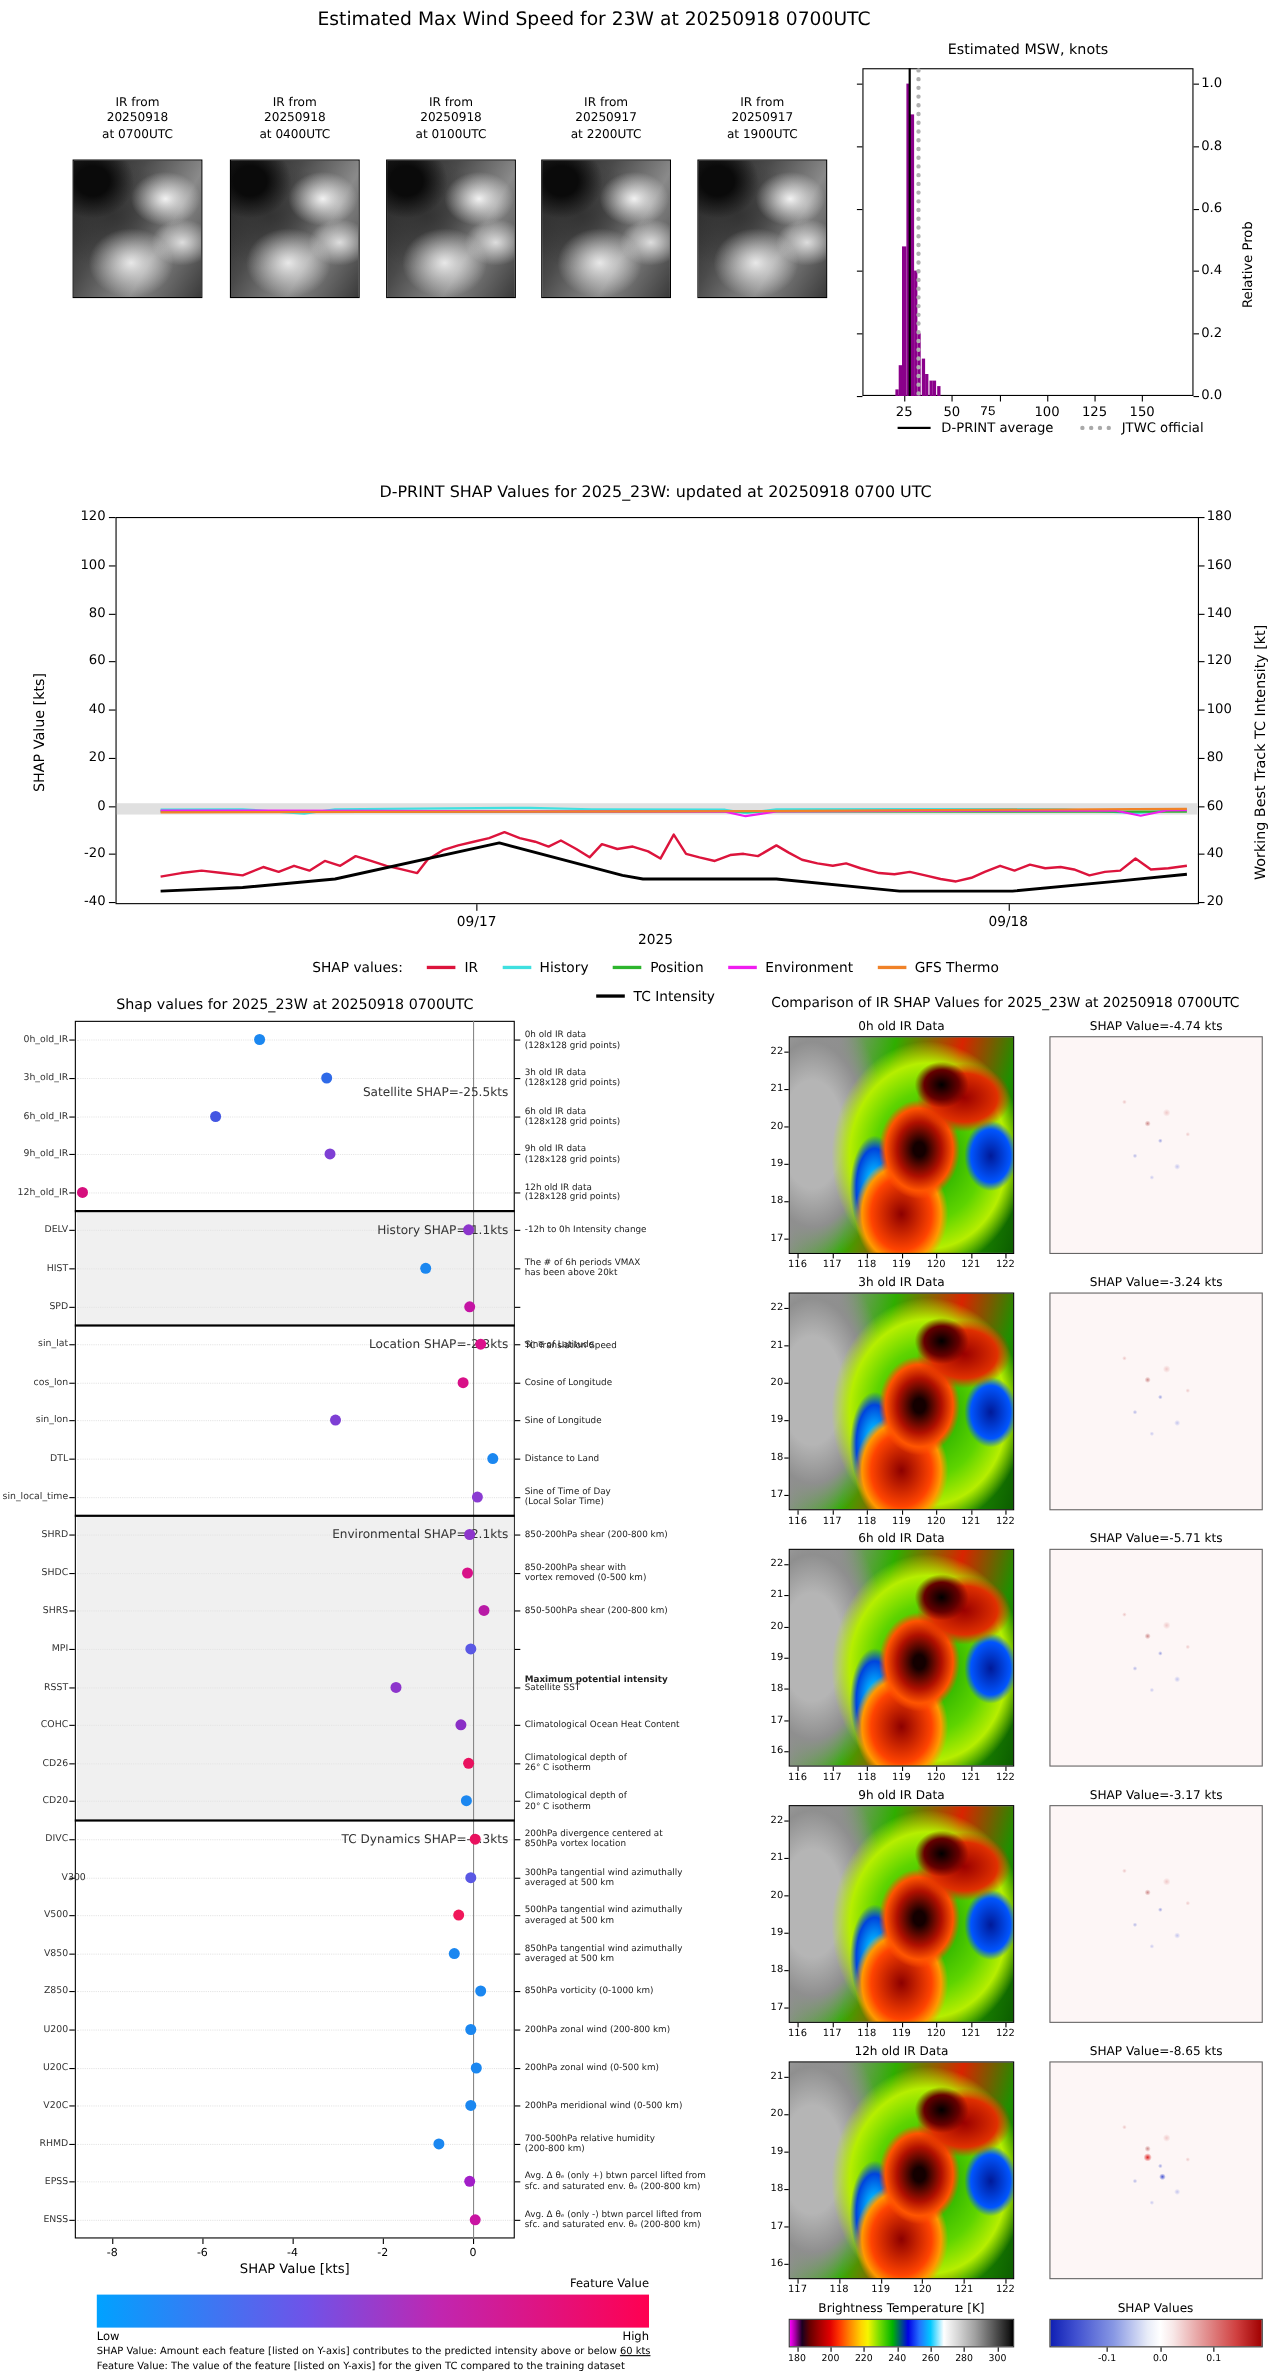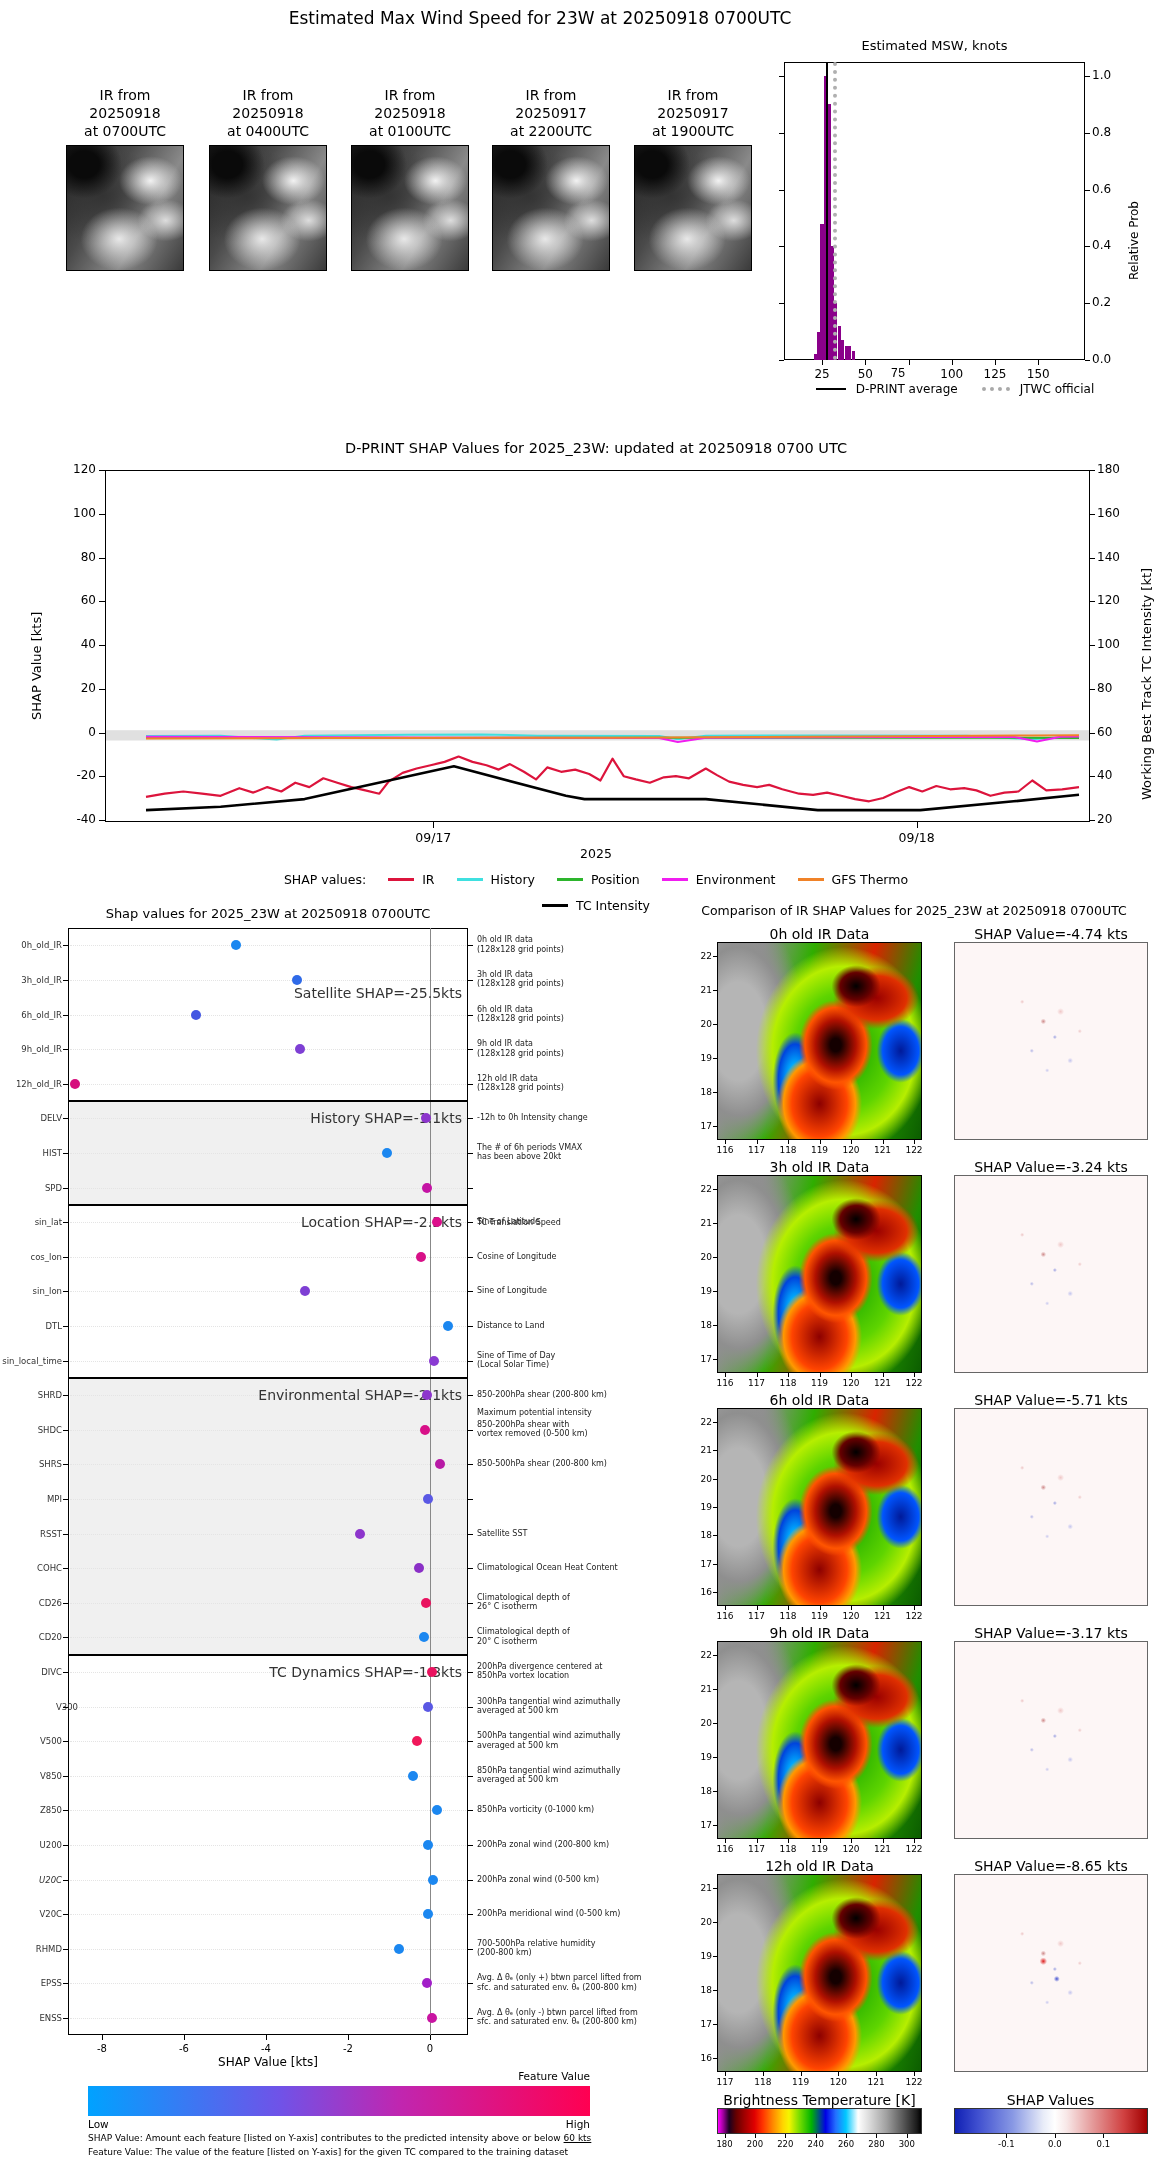--- a/index.html
+++ b/index.html
@@ -25,21 +25,21 @@
     radial-gradient(ellipse 55px 40px at 78% 28%, #990000, #e03000 55%, rgba(0,0,0,0) 78%),
     radial-gradient(ellipse 45px 55px at 58% 52%, #140000 12%, #b01000 45%, #ff5500 68%, rgba(0,0,0,0) 82%),
     radial-gradient(ellipse 50px 60px at 50% 82%, #8c0000, #ff4400 55%, #ff9900 72%, rgba(0,0,0,0) 85%),
     radial-gradient(ellipse 30px 40px at 90% 55%, #001a99, #0055ff 60%, rgba(0,0,0,0) 80%),
     radial-gradient(ellipse 28px 60px at 38% 70%, #00b0ff 25%, #0044dd 60%, rgba(0,0,0,0) 80%),
     radial-gradient(ellipse 110px 130px at 62% 55%, #1faa00 10%, #5ed400 45%, #b6ee00 65%, rgba(0,0,0,0) 80%),
     radial-gradient(ellipse 80px 140px at 10% 45%, #b5b5b5 35%, #8f8f8f 60%, rgba(0,0,0,0) 85%),
     linear-gradient(105deg, #a8a8a8 0%, #909090 18%, #2fae00 38%, #d92400 62%, #1f8f00 82%, #0c5d00 100%)}
   .shapmap{box-sizing:border-box;border:1px solid #666;background-color:#fdf6f6}
   .t17{font-size:17px}.t14{font-size:14.5px}.t13{font-size:13px}.t125{font-size:12.5px}
-  .t12{font-size:12px}.t11{font-size:14px}.t105{font-size:10.5px}.t10{font-size:10px}
+  .t12{font-size:12px}.t11{font-size:11px}.t105{font-size:10.5px}.t10{font-size:10px}
   .t9{font-size:9px}.t85{font-size:8.5px}.t8{font-size:8px}
 </style>
 </head>
 <body>
 
 <div id="page">
 
   <div class="abs ctr t17" style="left:40px;top:8px;width:1000px">Estimated Max Wind Speed for 23W at 20250918 0700UTC</div>
 
   <div class="abs ctr t13" style="left:784px;top:38px;width:301px">Estimated MSW, knots</div>
@@ -316,21 +316,21 @@
     <div class="abs r t85" style="left: 0px; top: 1464.3px; width: 62px; transform: translateY(-50%); color: rgb(51, 51, 51); z-index: 3;">SHRS</div>
     <div class="abs" style="left: 63px; top: 1464.3px; width: 5px; height: 1px; background: rgb(0, 0, 0); z-index: 3;"></div>
     <div class="abs" style="left: 435.25px; top: 1459.3px; width: 10px; height: 10px; background: rgb(184, 26, 166); border-radius: 50%; z-index: 4;"></div>
     <div class="abs" style="left: 468px; top: 1464.3px; width: 5px; height: 1px; background: rgb(0, 0, 0); z-index: 3;"></div>
     <div class="abs pre t8" style="left: 477px; top: 1464.3px; width: 200px; transform: translateY(-50%); line-height: 1.2; color: rgb(34, 34, 34);">850-500hPa shear (200-800 km)</div>
     <div class="abs" style="left: 70px; top: 1498.9px; width: 396px; height: 1px; border-top: 1px dotted rgb(228, 228, 228); z-index: 1;"></div>
     <div class="abs r t85" style="left: 0px; top: 1498.9px; width: 62px; transform: translateY(-50%); color: rgb(51, 51, 51); z-index: 3;">MPI</div>
     <div class="abs" style="left: 63px; top: 1498.9px; width: 5px; height: 1px; background: rgb(0, 0, 0); z-index: 3;"></div>
     <div class="abs" style="left: 423.36px; top: 1493.9px; width: 10px; height: 10px; background: rgb(90, 88, 228); border-radius: 50%; z-index: 4;"></div>
     <div class="abs" style="left: 468px; top: 1498.9px; width: 5px; height: 1px; background: rgb(0, 0, 0); z-index: 3;"></div>
-    <div class="abs pre t8" style="left: 477px; top: 1413px; width: 200px; transform: translateY(-50%); line-height: 1.2; color: rgb(34, 34, 34);">Maximum potential intensity</div>
+    <div class="abs pre t8" style="left: 477px; top: 1527px; width: 200px; transform: translateY(-50%); line-height: 1.2; color: rgb(34, 34, 34); font-weight: bold;">Maximum potential intensity</div>
     <div class="abs" style="left: 70px; top: 1533.5px; width: 396px; height: 1px; border-top: 1px dotted rgb(228, 228, 228); z-index: 1;"></div>
     <div class="abs r t85" style="left: 0px; top: 1533.5px; width: 62px; transform: translateY(-50%); color: rgb(51, 51, 51); z-index: 3;">RSST</div>
     <div class="abs" style="left: 63px; top: 1533.5px; width: 5px; height: 1px; background: rgb(0, 0, 0); z-index: 3;"></div>
     <div class="abs" style="left: 355.3px; top: 1528.5px; width: 10px; height: 10px; background: rgb(141, 53, 204); border-radius: 50%; z-index: 4;"></div>
     <div class="abs" style="left: 468px; top: 1533.5px; width: 5px; height: 1px; background: rgb(0, 0, 0); z-index: 3;"></div>
     <div class="abs pre t8" style="left: 477px; top: 1533.5px; width: 200px; transform: translateY(-50%); line-height: 1.2; color: rgb(34, 34, 34);">Satellite SST</div>
     <div class="abs" style="left: 70px; top: 1568.1px; width: 396px; height: 1px; border-top: 1px dotted rgb(228, 228, 228); z-index: 1;"></div>
     <div class="abs r t85" style="left: 0px; top: 1568.1px; width: 62px; transform: translateY(-50%); color: rgb(51, 51, 51); z-index: 3;">COHC</div>
     <div class="abs" style="left: 63px; top: 1568.1px; width: 5px; height: 1px; background: rgb(0, 0, 0); z-index: 3;"></div>
     <div class="abs" style="left: 413.52px; top: 1563.1px; width: 10px; height: 10px; background: rgb(138, 47, 198); border-radius: 50%; z-index: 4;"></div>
@@ -385,21 +385,21 @@
     <div class="abs" style="left: 432.38px; top: 1805.3px; width: 10px; height: 10px; background: rgb(27, 135, 240); border-radius: 50%; z-index: 4;"></div>
     <div class="abs" style="left: 468px; top: 1810.3px; width: 5px; height: 1px; background: rgb(0, 0, 0); z-index: 3;"></div>
     <div class="abs pre t8" style="left: 477px; top: 1810.3px; width: 200px; transform: translateY(-50%); line-height: 1.2; color: rgb(34, 34, 34);">850hPa vorticity (0-1000 km)</div>
     <div class="abs" style="left: 70px; top: 1844.9px; width: 396px; height: 1px; border-top: 1px dotted rgb(228, 228, 228); z-index: 1;"></div>
     <div class="abs r t85" style="left: 0px; top: 1844.9px; width: 62px; transform: translateY(-50%); color: rgb(51, 51, 51); z-index: 3;">U200</div>
     <div class="abs" style="left: 63px; top: 1844.9px; width: 5px; height: 1px; background: rgb(0, 0, 0); z-index: 3;"></div>
     <div class="abs" style="left: 422.54px; top: 1839.9px; width: 10px; height: 10px; background: rgb(27, 135, 240); border-radius: 50%; z-index: 4;"></div>
     <div class="abs" style="left: 468px; top: 1844.9px; width: 5px; height: 1px; background: rgb(0, 0, 0); z-index: 3;"></div>
     <div class="abs pre t8" style="left: 477px; top: 1844.9px; width: 200px; transform: translateY(-50%); line-height: 1.2; color: rgb(34, 34, 34);">200hPa zonal wind (200-800 km)</div>
     <div class="abs" style="left: 70px; top: 1879.5px; width: 396px; height: 1px; border-top: 1px dotted rgb(228, 228, 228); z-index: 1;"></div>
-    <div class="abs r t85" style="left: 0px; top: 1879.5px; width: 62px; transform: translateY(-50%); color: rgb(51, 51, 51); z-index: 3; font-style: italic;">U20C</div>
+    <div class="abs r t85" style="left: 0px; top: 1879.5px; width: 62px; transform: translateY(-50%); color: rgb(51, 51, 51); z-index: 3;">U20C</div>
     <div class="abs" style="left: 63px; top: 1879.5px; width: 5px; height: 1px; background: rgb(0, 0, 0); z-index: 3;"></div>
     <div class="abs" style="left: 428.28px; top: 1874.5px; width: 10px; height: 10px; background: rgb(27, 135, 240); border-radius: 50%; z-index: 4;"></div>
     <div class="abs" style="left: 468px; top: 1879.5px; width: 5px; height: 1px; background: rgb(0, 0, 0); z-index: 3;"></div>
     <div class="abs pre t8" style="left: 477px; top: 1879.5px; width: 200px; transform: translateY(-50%); line-height: 1.2; color: rgb(34, 34, 34);">200hPa zonal wind (0-500 km)</div>
     <div class="abs" style="left: 70px; top: 1914.1px; width: 396px; height: 1px; border-top: 1px dotted rgb(228, 228, 228); z-index: 1;"></div>
     <div class="abs r t85" style="left: 0px; top: 1914.1px; width: 62px; transform: translateY(-50%); color: rgb(51, 51, 51); z-index: 3;">V20C</div>
     <div class="abs" style="left: 63px; top: 1914.1px; width: 5px; height: 1px; background: rgb(0, 0, 0); z-index: 3;"></div>
     <div class="abs" style="left: 422.54px; top: 1909.1px; width: 10px; height: 10px; background: rgb(27, 135, 240); border-radius: 50%; z-index: 4;"></div>
     <div class="abs" style="left: 468px; top: 1914.1px; width: 5px; height: 1px; background: rgb(0, 0, 0); z-index: 3;"></div>
     <div class="abs pre t8" style="left: 477px; top: 1914.1px; width: 200px; transform: translateY(-50%); line-height: 1.2; color: rgb(34, 34, 34);">200hPa meridional wind (0-500 km)</div>

